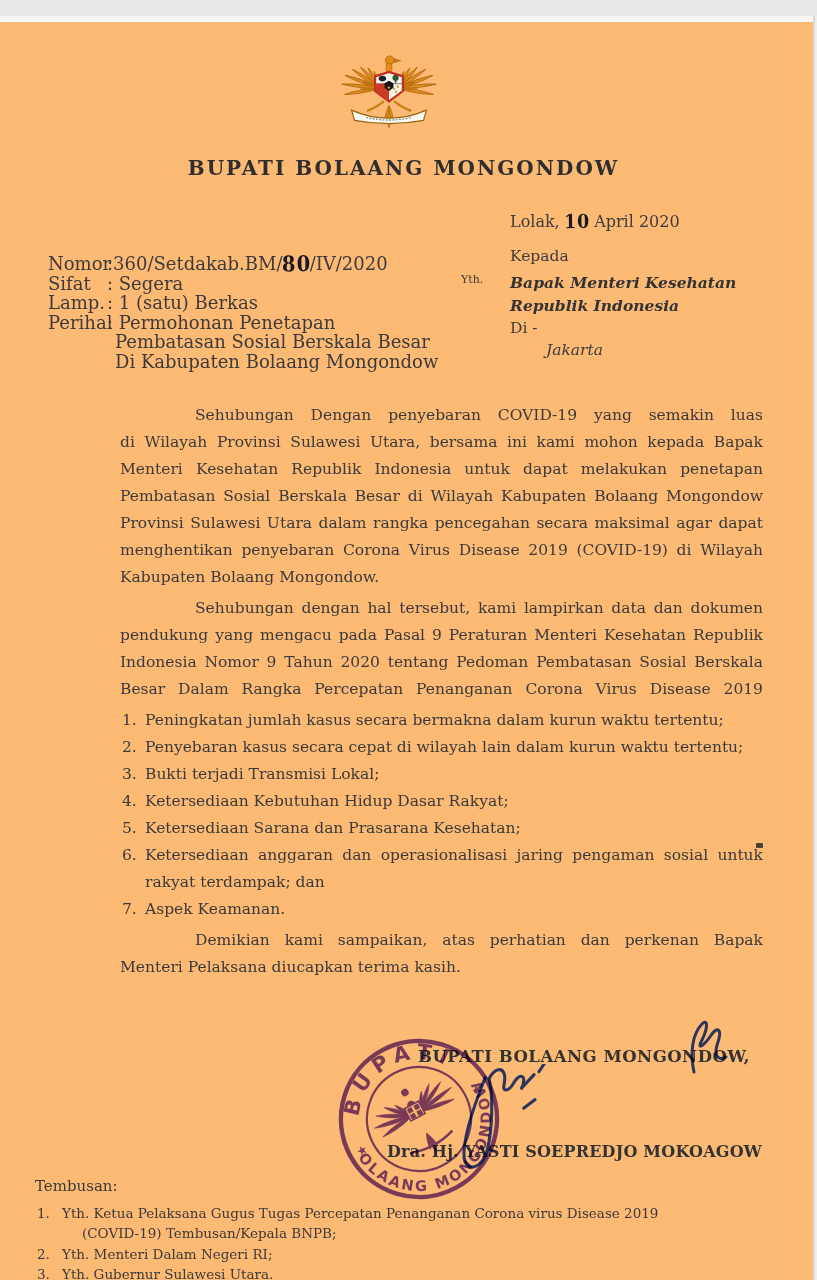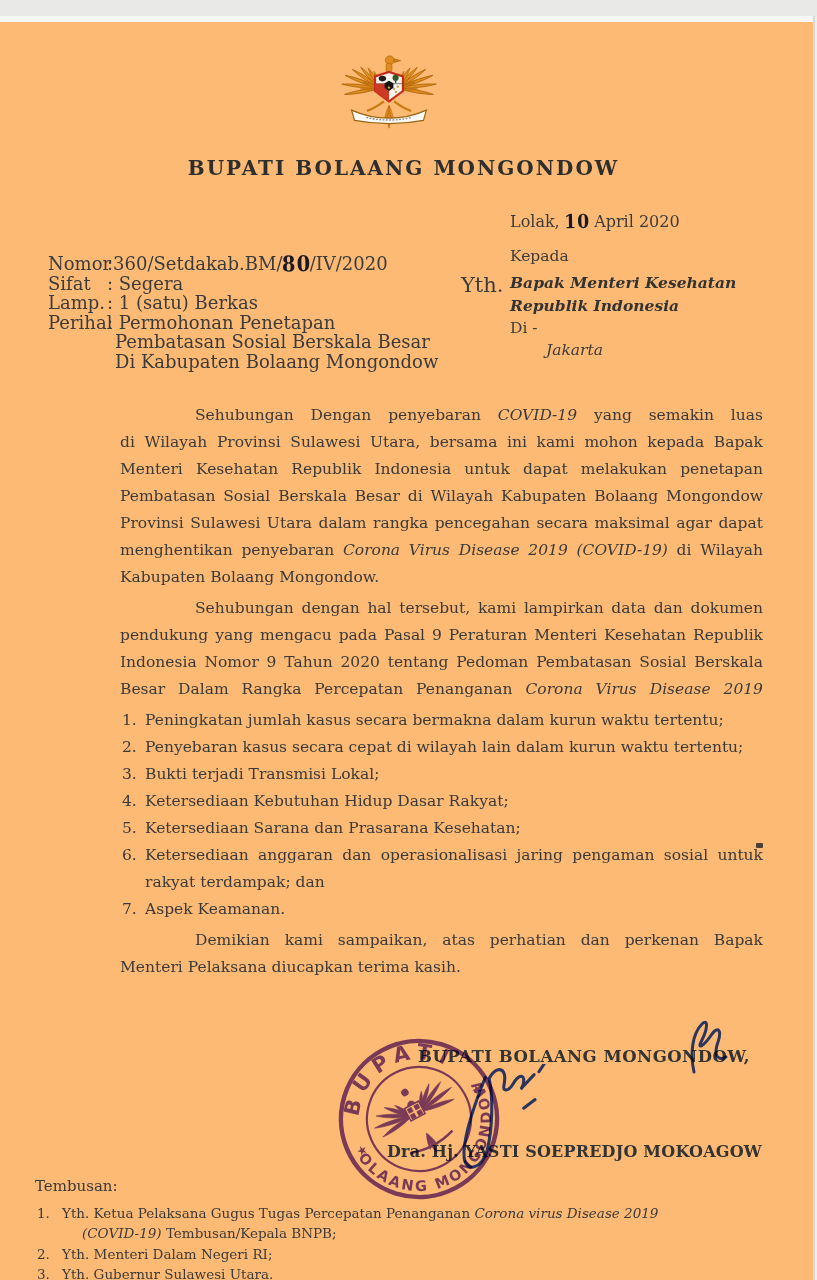--- a/index.html
+++ b/index.html
@@ -5,36 +5,36 @@
   html,body{margin:0;padding:0;background:#e9e9e7;}
   .page{position:relative;width:817px;height:1280px;background:#fdba74;overflow:hidden;
         font-family:"DejaVu Serif",serif;color:#3b3b3b;margin:16px auto;}
   .abs{position:absolute;}
   
   .lh-title{left:0;right:10px;top:140px;text-align:center;font-size:20px;font-weight:bold;
             letter-spacing:2px;color:#2e2e2e;}
   
   .date{left:510px;top:196px;font-size:16px;}
   .kepada{left:510px;top:231px;font-size:15.5px;}
-  .yth{left:461px;top:257px;font-size:21px;}
+  .yth{left:461px;top:257px;font-size:11px;}
   .recipient{left:510px;top:255px;font-size:15.5px;line-height:23px;font-weight:bold;font-style:italic;color:#333;}
   .di{left:510px;top:303px;font-size:15.5px;}
   .city{left:546px;top:325px;font-size:15.5px;font-style:italic;}
   
   .fields{left:48px;top:238px;font-size:18px;line-height:19.6px;}
   .frow{display:flex;}
   .flabel{width:59px;flex:none;}
   .fext{margin-left:67px;}
   
   .body{left:120px;top:386px;width:643px;font-size:15.5px;line-height:27px;color:#3a3a3a;}
   .tl{text-align:left;}
   .tl.j{text-align:justify;text-align-last:justify;}
   .tl.ind{text-indent:75px;}
   .tl.i2{padding-left:20px;}
-  .it{font-style:italic;}
+  .it{}
   .hw{font-weight:bold;color:#191926;display:inline-block;transform:scale(1.08,1.2) rotate(-1deg);
       letter-spacing:1px;}
   .p2{margin-top:4px;}
   .list{margin-top:4px;}
   .li{position:relative;padding-left:25px;}
   .li .num{position:absolute;left:2px;top:0;}
   .closing{margin-top:4px;}
   
   .sig-title{left:418px;top:1031px;font-size:16.5px;font-weight:bold;letter-spacing:.5px;color:#333;}
   .sig-name{left:387px;top:1126px;font-size:16px;font-weight:bold;letter-spacing:.2px;color:#333;}

